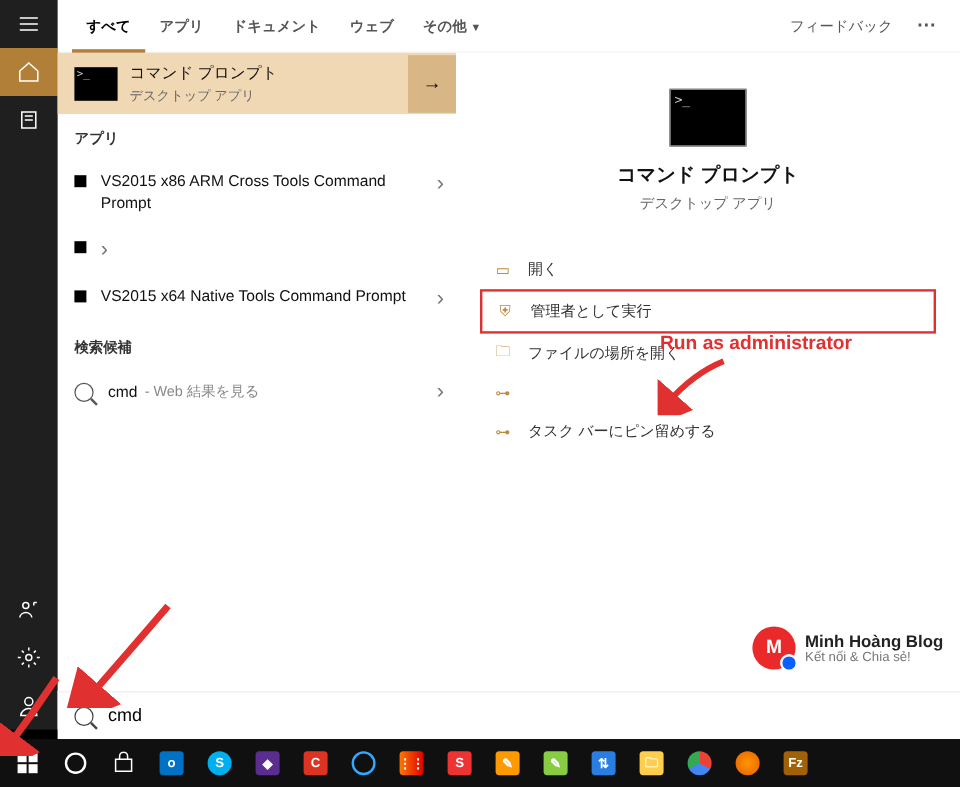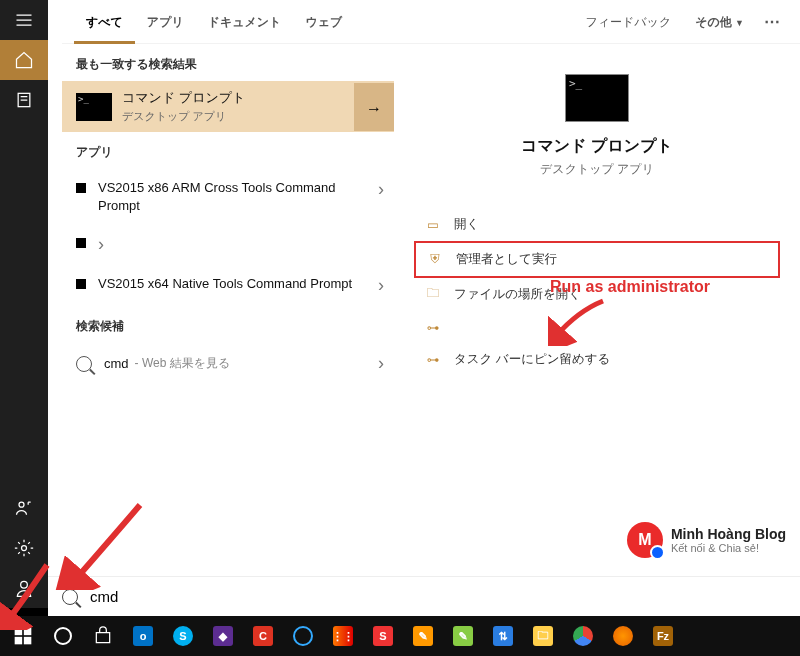--- a/index.html
+++ b/index.html
@@ -6,21 +6,21 @@
 body { width:800px; height:656px; background:#000; overflow:hidden; position:relative; }
 
 
 .rail { position:absolute; left:0; top:0; width:48px; height:608px; background:#1f1f1f; display:flex; flex-direction:column; }
 .rail .item { width:48px; height:40px; display:flex; align-items:center; justify-content:center; color:#fff; cursor:pointer; }
 .rail .item.active { background:#b17f38; }
 .rail .spacer { flex:1; }
 .rail svg { width:20px; height:20px; stroke:#fff; fill:none; stroke-width:1.5; }
 
 
-.panel { position:absolute; left:48px; top:0; width:752px; height:608px; background:#fff; display:flex; flex-direction:column;padding-left:14px; }
+.panel { position:absolute; left:48px; top:0; width:752px; height:608px; background:#fff; display:flex; flex-direction:column; }
 
 
 .tabs { display:flex; align-items:center; height:44px; padding:0 12px; border-bottom:1px solid rgba(0,0,0,0.05); font-size:12px; color:#555; }
 .tab { padding:0 12px; height:44px; line-height:44px; font-weight:600; cursor:pointer; }
 .tab.active { color:#000; border-bottom:3px solid #b17f38; }
 .tab.feedback { margin-left:auto; font-weight:400; }
 .tab.more { padding:0 8px; font-size:16px; }
 
 
 .body { flex:1; display:flex; }
@@ -128,28 +128,27 @@
       </svg>
     </div>
 </div>
 
 <div class="panel">
   <div class="tabs">
     <div class="tab active">すべて</div>
     <div class="tab">アプリ</div>
     <div class="tab">ドキュメント</div>
     <div class="tab">ウェブ</div>
+    <div class="tab"><span>その他</span> <span style="font-size:9px">▼</span></div>
     <div class="tab feedback">フィードバック</div>
-    <div class="tab"><span>その他</span> <span style="font-size:9px">▼</span></div>
     <div class="tab more">⋯</div>
   </div>
 
   <div class="body">
     <div class="col-left">
-      <div class="section-header">最も一致する検索結果</div>
       <div class="result best">
         <div class="thumb"></div>
         <div class="txt">
           <div class="title">コマンド プロンプト</div>
           <div class="sub">デスクトップ アプリ</div>
         </div>
         <div class="go">→</div>
       </div>
 
       <div class="section-header">アプリ</div>

